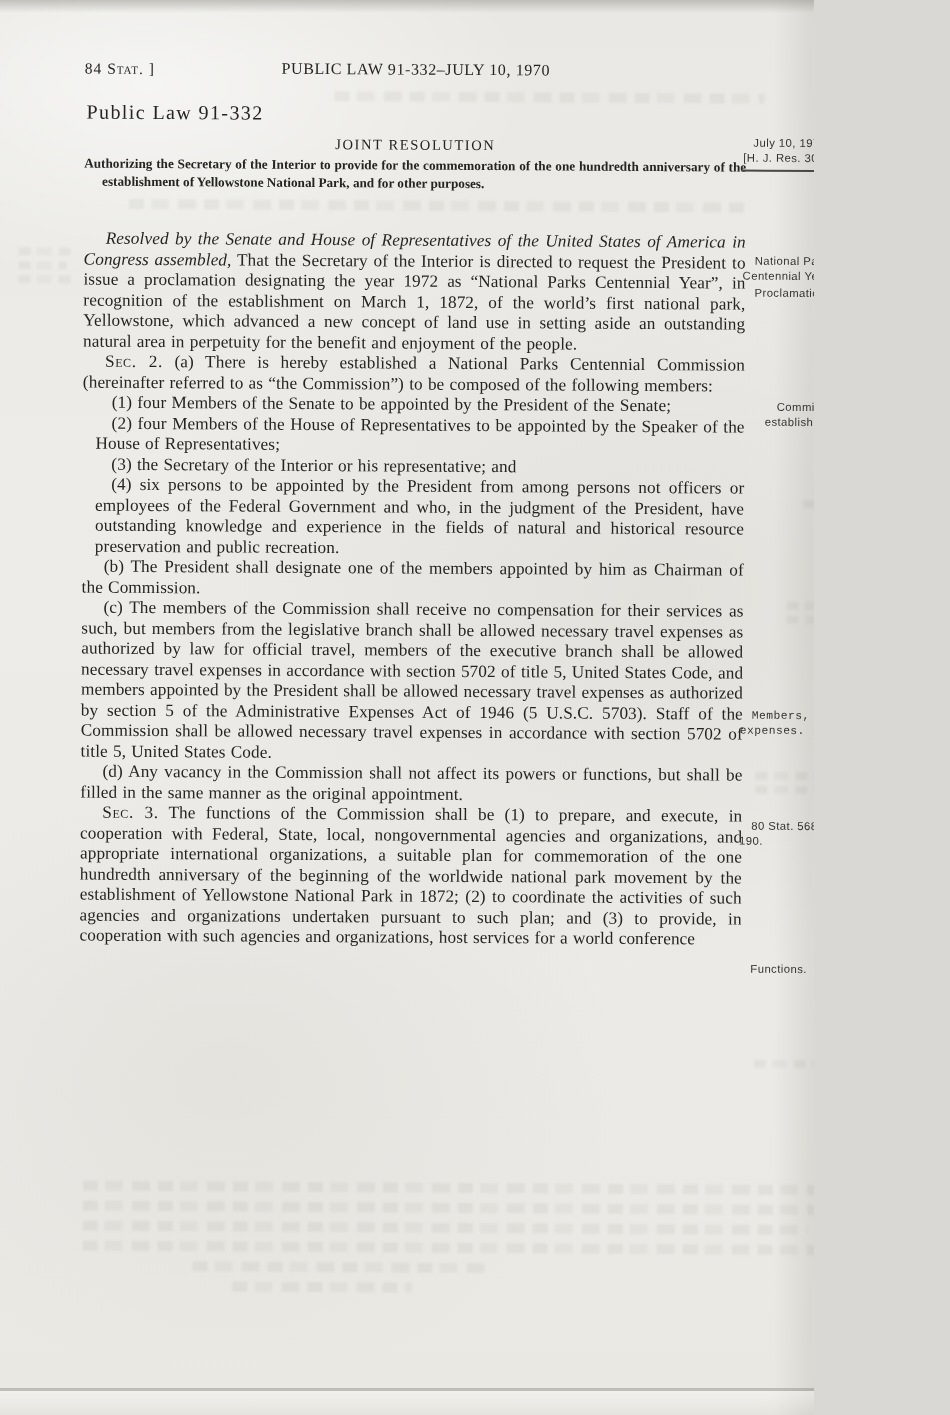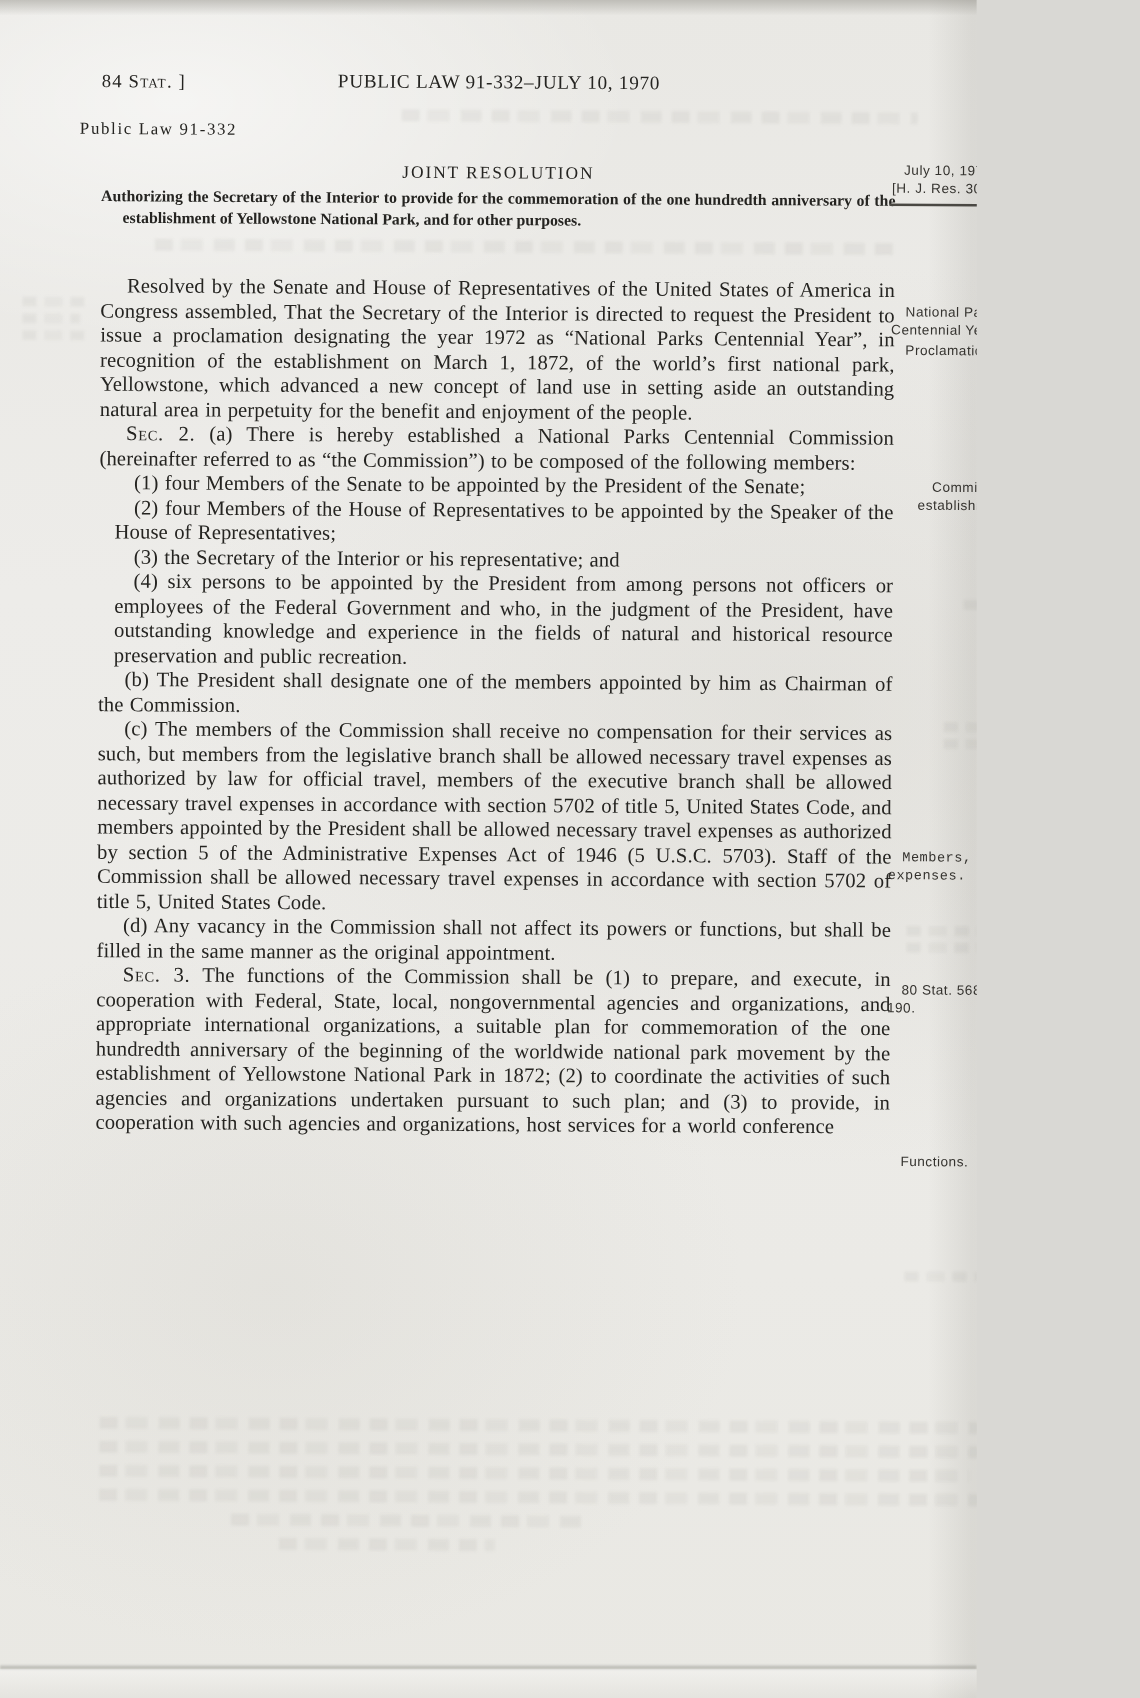--- a/index.html
+++ b/index.html
@@ -29,21 +29,21 @@
 
   
   .rh-left{position:absolute;left:85px;top:62px;font-size:15.5px;
     font-variant:small-caps;letter-spacing:1px;}
   .rh-center{position:absolute;left:85px;top:61px;width:662px;text-align:center;
     font-size:16px;letter-spacing:0.6px;}
   .rh-right{position:absolute;left:845px;top:61px;width:55px;text-align:right;
     font-size:16.5px;letter-spacing:1px;}
 
   
-  .law-heading{position:absolute;left:67px;top:103px;font-size:14px;letter-spacing:1.4px;}
+  .law-heading{position:absolute;left:87px;top:103px;font-size:20px;letter-spacing:1.4px;}
   .resolution-type{position:absolute;left:85px;top:137px;width:662px;text-align:center;
     font-size:14.5px;letter-spacing:1.6px;}
   .preamble{position:absolute;left:85px;top:157px;width:662px;
     font-weight:bold;font-size:13.2px;line-height:18px;text-align:justify;
     padding-left:18px;text-indent:-18px;box-sizing:border-box;}
 
   
   .margin-note{position:absolute;left:744px;width:132px;
     font-family:"Liberation Sans", sans-serif;
     font-size:11.3px;line-height:14.6px;letter-spacing:0.45px;
@@ -57,21 +57,21 @@
   .mn-commission{top:398px;margin-left:23px;}
   .mn-members{top:707px;font-family:Liberation Mono, monospace;}
   .mn-stat{top:817px;}
   .mn-functions{top:960px;}
 
   
   .body-text{position:absolute;left:85px;top:231px;width:662px;
     font-size:17.2px;line-height:20.5px;text-align:justify;
     letter-spacing:0.1px;word-spacing:0.8px;}
   .body-text p{margin:0;text-indent:22px;}
-  .italic{}
+  .italic{font-style:italic;}
   .smallcaps{font-variant:small-caps;letter-spacing:0.6px;}
   .list{margin-left:13px;}
   .list p{text-indent:16px;}
 
   
   .ghost{position:absolute;filter:blur(1.2px);opacity:0.55;}
   .gl{height:10px;margin-bottom:10px;
     background:repeating-linear-gradient(90deg,
       rgba(120,118,110,0.16) 0px, rgba(120,118,110,0.16) 15px,
       rgba(120,118,110,0) 15px, rgba(120,118,110,0) 22px,

